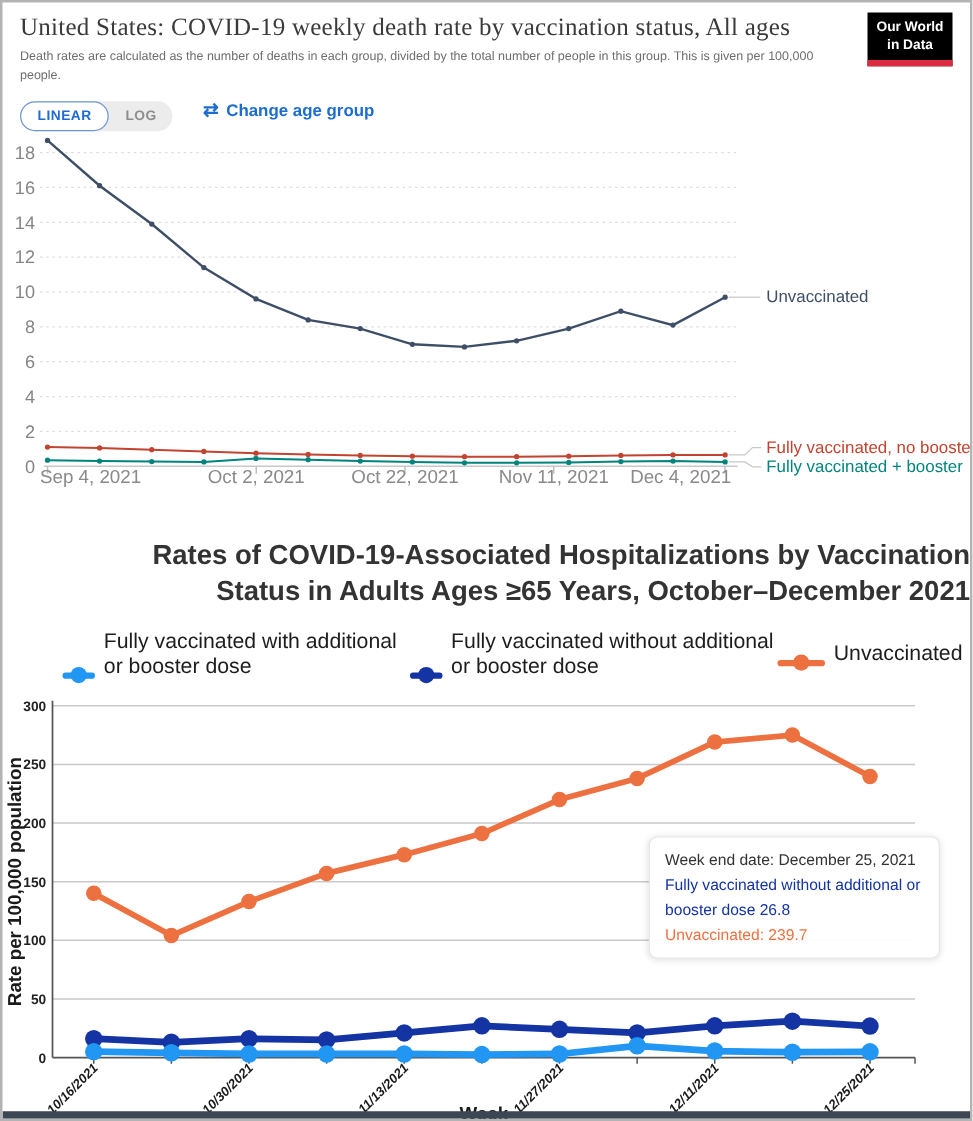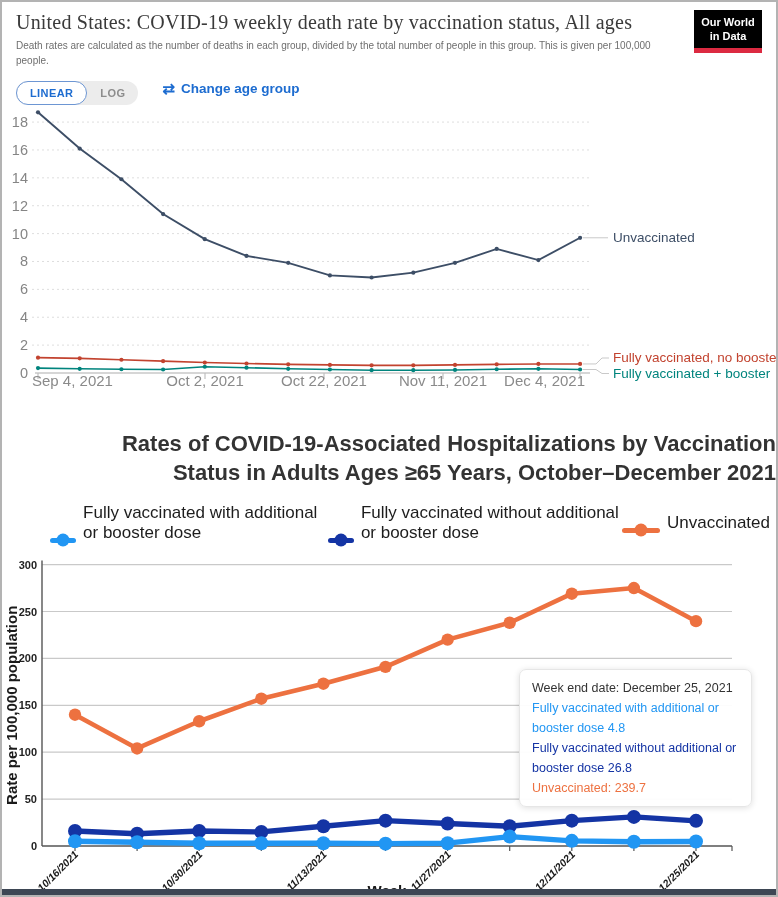--- a/index.html
+++ b/index.html
@@ -294,21 +294,20 @@
             <circle cx="383.5" cy="296.655" r="7" fill="#2196f3"></circle>
             <circle cx="445.6" cy="296.186" r="7" fill="#2196f3"></circle>
             <circle cx="507.7" cy="289.62" r="7" fill="#2196f3"></circle>
             <circle cx="569.8" cy="293.841" r="7" fill="#2196f3"></circle>
             <circle cx="631.9" cy="294.779" r="7" fill="#2196f3"></circle>
             <circle cx="694" cy="294.4976" r="7" fill="#2196f3"></circle>
           </g>
         </svg>
       <div class="cdc-tooltip">
         <div class="tt-line1">Week end date: December 25, 2021</div>
-        <div style="color: rgb(33, 150, 243);">Fully vaccinated with additional or booster dose 4.8</div>
         <div style="color: rgb(20, 52, 164);">Fully vaccinated without additional or booster dose 26.8</div>
         <div style="color: rgb(237, 113, 64);">Unvaccinated: 239.7</div>
       </div>
     </div>
   </section>
 
   <div class="bottom-strip"></div>
 </div>
 
 </body></html>

